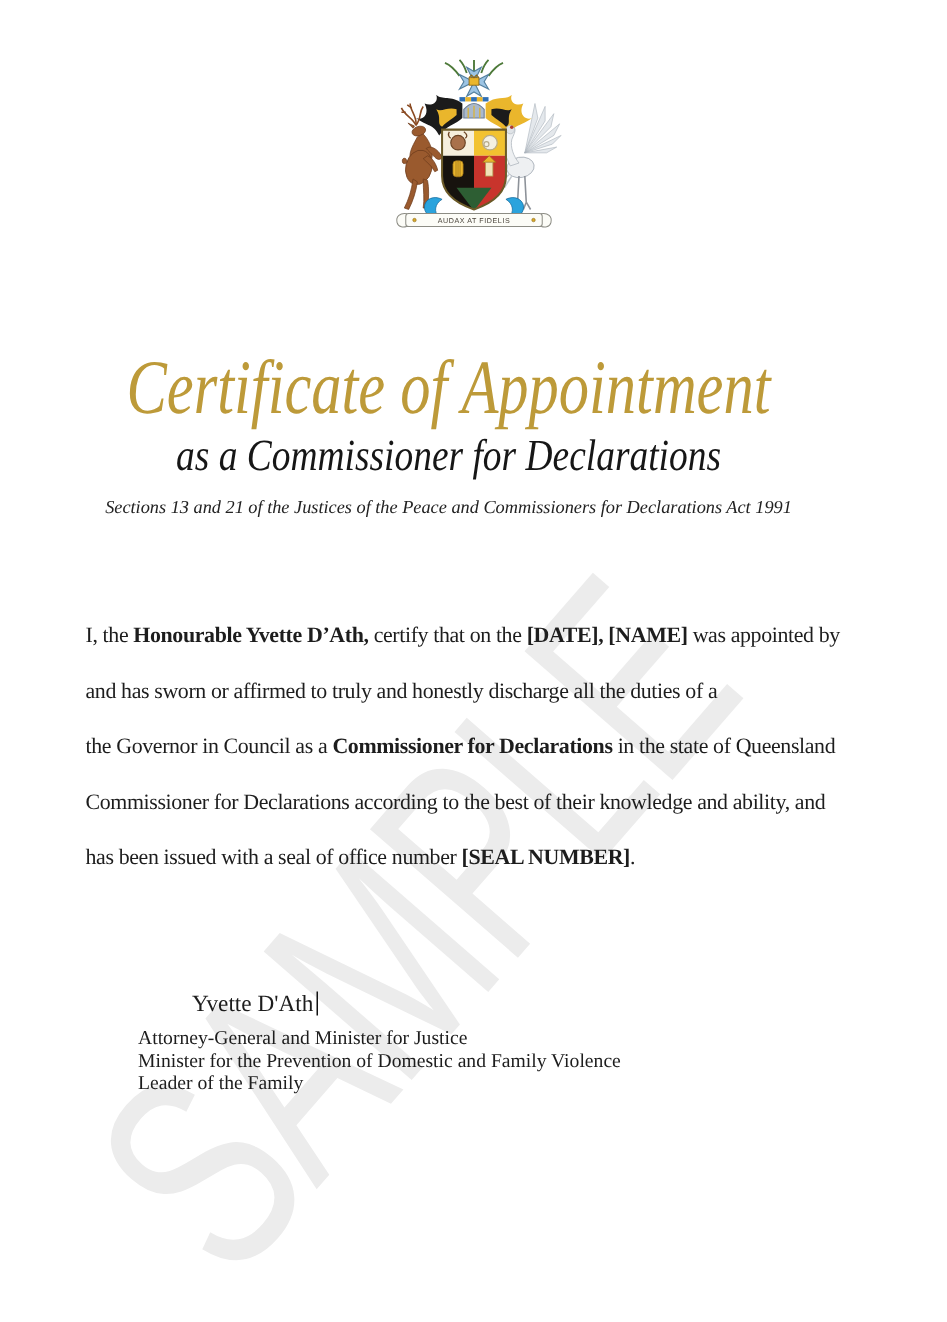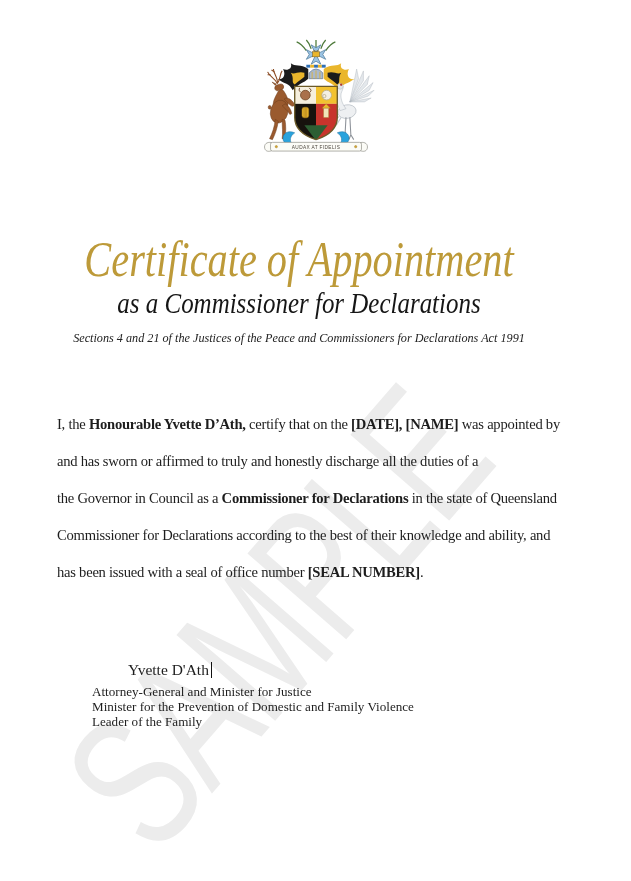--- a/index.html
+++ b/index.html
@@ -217,21 +217,21 @@
           <rect x="15" y="105.8" width="94" height="9" rx="2" fill="#fcfcf7" stroke="#8c8c84" stroke-width="0.7"></rect>
           <circle cx="21" cy="110.3" r="1.2" fill="#d8a92a" stroke="#8a6616" stroke-width="0.4"></circle>
           <circle cx="103" cy="110.3" r="1.2" fill="#d8a92a" stroke="#8a6616" stroke-width="0.4"></circle>
           <text x="62" y="112.4" text-anchor="middle" font-family="Liberation Sans, sans-serif" font-size="4.9" letter-spacing="0.4" fill="#4a443c">AUDAX AT FIDELIS</text>
         </g>
       </svg>
     </div>
 
     <div class="title">Certificate of Appointment</div>
     <div class="subtitle">as a Commissioner for Declarations</div>
-    <div class="act-ref">Sections 4 and 21 of the Justices of the Peace and Commissioners for Declarations Act 1991</div>
+    <div class="act-ref">Sections 13 and 21 of the Justices of the Peace and Commissioners for Declarations Act 1991</div>
 
     <div class="body-par">
         <div class="body-line"><span>I, the </span><span class="b">Honourable Yvette D’Ath,</span><span> certify that on the </span><span class="b">[DATE], [NAME]</span><span> was appointed by</span></div>
         <div class="body-line"><span>and has sworn or affirmed to truly and honestly discharge all the duties of a</span></div>
         <div class="body-line"><span>the Governor in Council as a </span><span class="b">Commissioner for Declarations</span><span> in the state of Queensland</span></div>
         <div class="body-line"><span>Commissioner for Declarations according to the best of their knowledge and ability, and</span></div>
         <div class="body-line"><span>has been issued with a seal of office number </span><span class="b">[SEAL NUMBER]</span><span>.</span></div>
       </div>
 
     <div class="signature">

